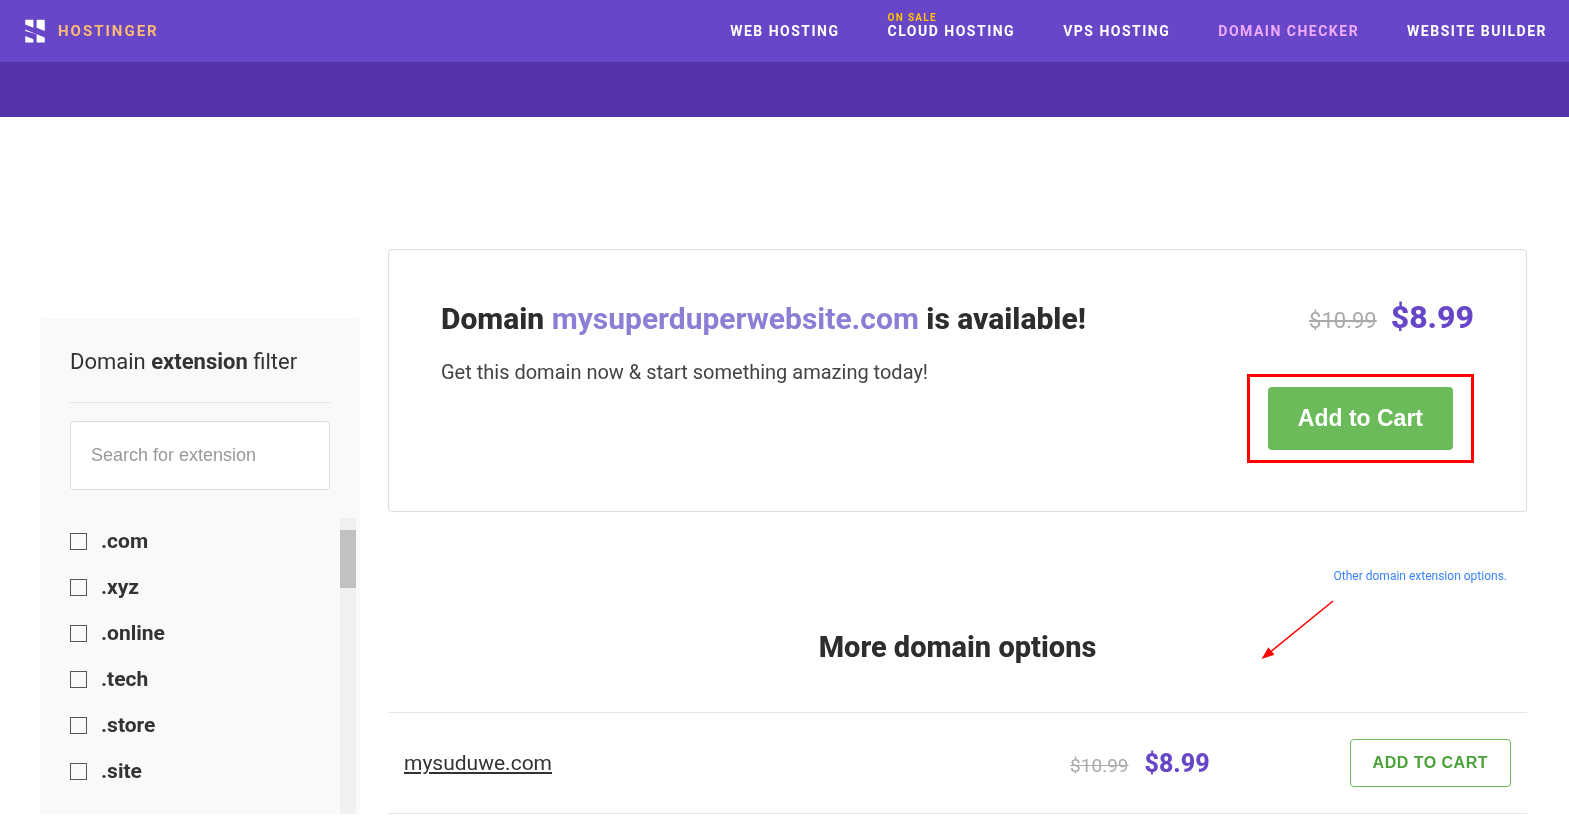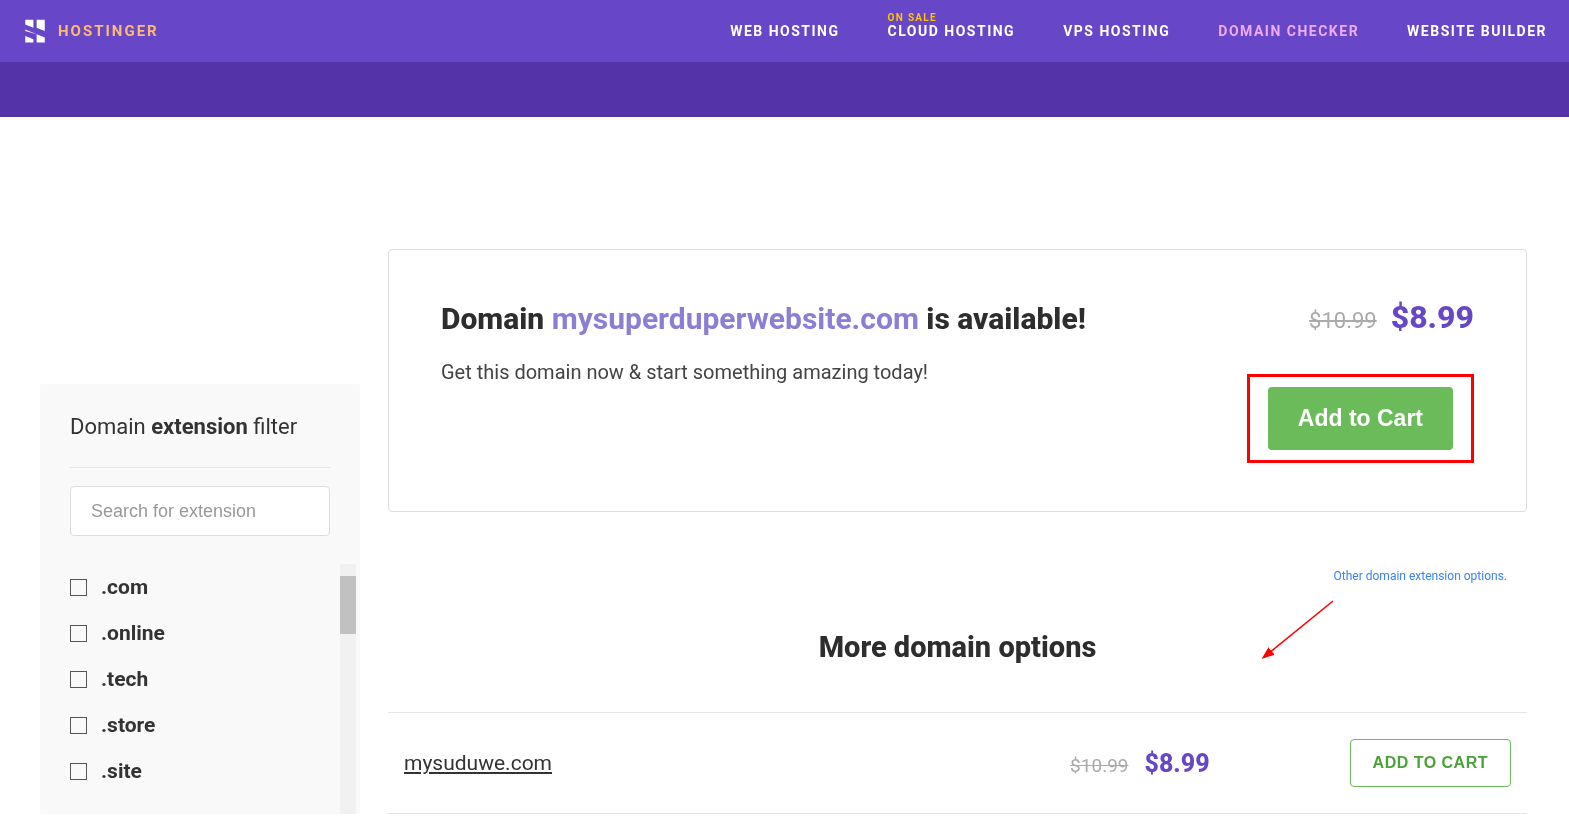--- a/index.html
+++ b/index.html
@@ -16,21 +16,21 @@
 
 .subbar { background: #5333a7; height: 55px; }
 
 .content { display: flex; padding: 132px 42px 0 40px; gap: 28px; align-items: flex-end; }
 
 .sidebar { width: 320px; background: #f9f9f9; padding: 30px 30px 20px 30px; border-radius: 2px; position: relative; }
 .filter-title { font-size: 22px; color: #333; margin-bottom: 28px; }
 .filter-title .light { font-weight: 400; }
 .filter-title .bold { font-weight: 700; }
 .hr { border: none; border-top: 1px solid #e5e5e5; margin-bottom: 18px; }
-.search-ext { width: 100%; height: 50px; border: 1px solid #ddd; border-radius: 4px; padding: 0 20px; font-size: 18px; color: #888; background: #fff; }
+.search-ext { width: 100%; height: 69px; border: 1px solid #ddd; border-radius: 4px; padding: 0 20px; font-size: 18px; color: #888; background: #fff; }
 .search-ext::placeholder { color: #999; }
 .ext-list { margin-top: 28px; position: relative; }
 .ext-row { display: flex; align-items: center; gap: 14px; padding: 11px 0; cursor: pointer; }
 .cb { width: 17px; height: 17px; border: 1.5px solid #555; display: inline-flex; align-items: center; justify-content: center; flex-shrink: 0; }
 .cb.checked::after { content: "✓"; font-size: 13px; color: #333; line-height: 1; }
 .ext-label { font-size: 21px; font-weight: 700; color: #333; }
 .ext-row.all .ext-label { font-weight: 800; }
 .scroll-track { position: absolute; right: -26px; top: 0; width: 16px; height: 320px; background: #f1f1f1; }
 .scroll-thumb { width: 100%; height: 58px; background: #c1c1c1; margin-top: 12px; }
 
@@ -99,20 +99,24 @@
     </div>
     <hr class="hr">
     <input class="search-ext" placeholder="Search for extension" style="">
     <div class="ext-list">
       <div class="ext-row">
         <span class="cb"></span>
         <span class="ext-label">.com</span>
       </div>
       <div class="ext-row">
         <span class="cb"></span>
+        <span class="ext-label">.xyz</span>
+      </div>
+      <div class="ext-row">
+        <span class="cb"></span>
         <span class="ext-label">.online</span>
       </div>
       <div class="ext-row">
         <span class="cb"></span>
         <span class="ext-label">.tech</span>
       </div>
       <div class="ext-row">
         <span class="cb"></span>
         <span class="ext-label">.store</span>
       </div>

